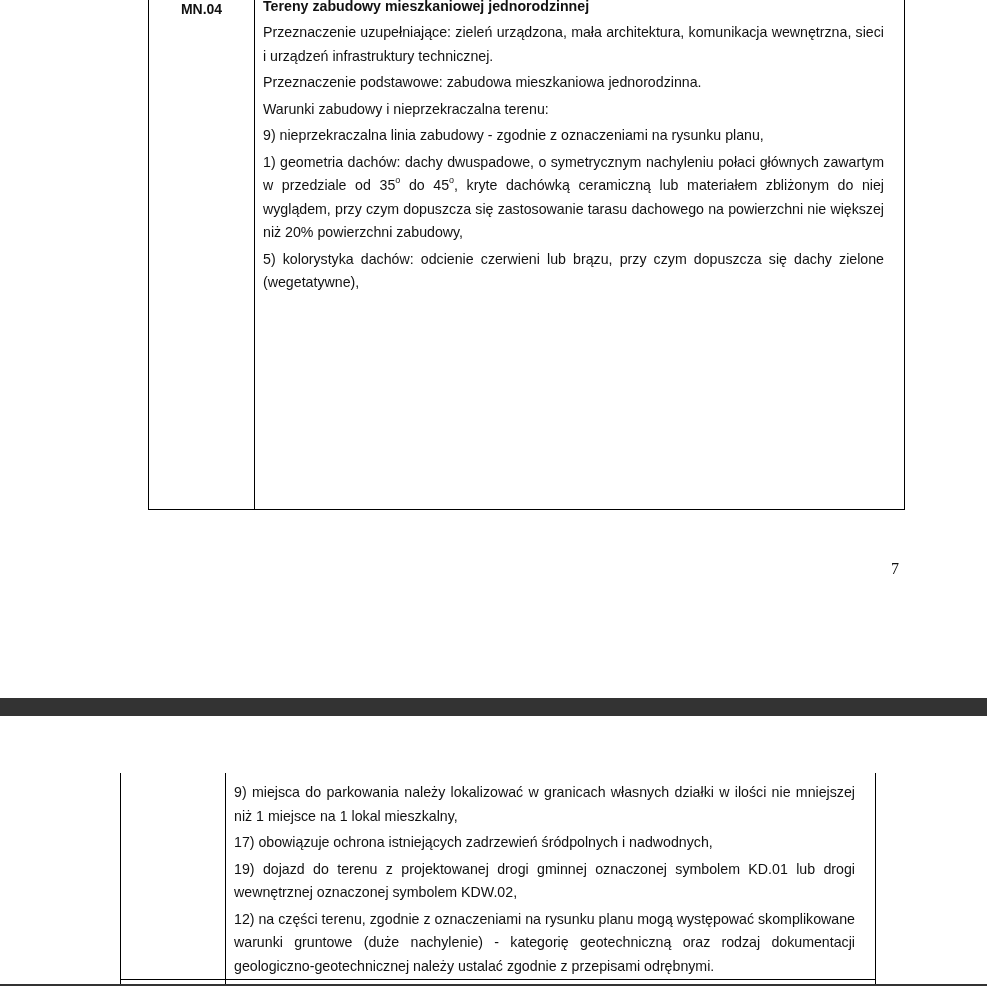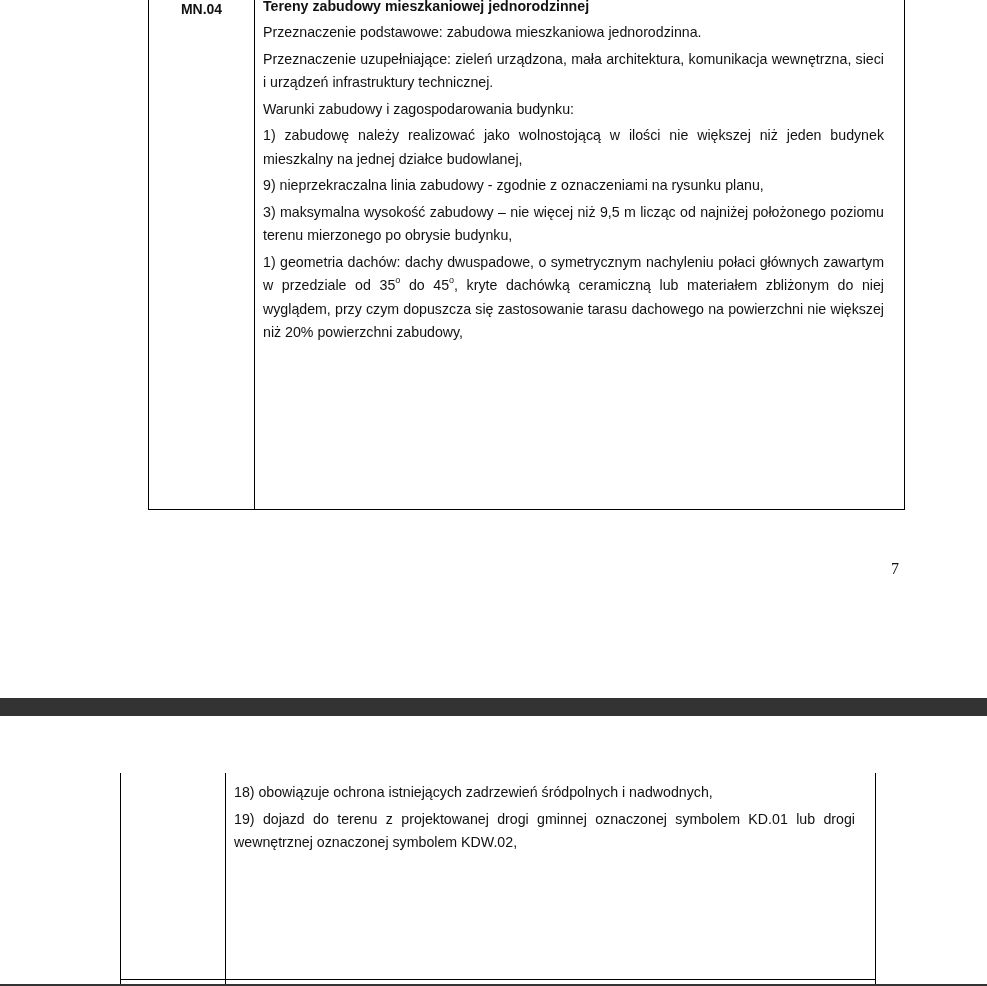--- a/index.html
+++ b/index.html
@@ -42,40 +42,41 @@
 </style>
 </head>
 <body>
 
 <div class="page page-1">
   <div class="tbl tbl-1">
     <div class="symbol-cell">MN.04</div>
     <div class="col-divider"></div>
     <div class="content">
       <p class="heading">Tereny zabudowy mieszkaniowej jednorodzinnej</p>
+      <p>Przeznaczenie uzupełniające: zieleń urządzona, mała architektura, komunikacja wewnętrzna, sieci i urządzeń infrastruktury technicznej.</p>
       <p>Przeznaczenie podstawowe: zabudowa mieszkaniowa jednorodzinna.</p>
-      <p>Przeznaczenie uzupełniające: zieleń urządzona, mała architektura, komunikacja wewnętrzna, sieci i urządzeń infrastruktury technicznej.</p>
-      <p>Warunki zabudowy i zagospodarowania budynku:</p>
-      <p>1) zabudowę należy realizować jako wolnostojącą w ilości nie większej niż jeden budynek mieszkalny na jednej działce budowlanej,</p>
+      <p>Warunki zabudowy i nieprzekraczalna terenu:</p>
       <p>9) nieprzekraczalna linia zabudowy - zgodnie z oznaczeniami na rysunku planu,</p>
-      <p>3) maksymalna wysokość zabudowy – nie więcej niż 9,5 m licząc od najniżej położonego poziomu terenu mierzonego po obrysie budynku,</p>
       <p><span>1) geometria dachów: dachy dwuspadowe, o symetrycznym nachyleniu połaci głównych zawartym w przedziale od 35</span><sup>o</sup><span> do 45</span><sup>o</sup><span>, kryte dachówką ceramiczną lub materiałem zbliżonym do niej wyglądem, przy czym dopuszcza się zastosowanie tarasu dachowego na powierzchni nie większej niż 20% powierzchni zabudowy,</span></p>
+      <p>5) kolorystyka dachów: odcienie czerwieni lub brązu, przy czym dopuszcza się dachy zielone (wegetatywne),</p>
     </div>
   </div>
   <div class="page-number">7</div>
 </div>
 
 <div class="page-sep"></div>
 
 <div class="page page-2">
   <div class="tbl tbl-2">
     <div class="left-line"></div>
     <div class="left-line2"></div>
     <div class="col-divider"></div>
     <div class="bottom-line"></div>
     <div class="content">
-      <p>18) obowiązuje ochrona istniejących zadrzewień śródpolnych i nadwodnych,</p>
+      <p>9) miejsca do parkowania należy lokalizować w granicach własnych działki w ilości nie mniejszej niż 1 miejsce na 1 lokal mieszkalny,</p>
+      <p>17) obowiązuje ochrona istniejących zadrzewień śródpolnych i nadwodnych,</p>
       <p>19) dojazd do terenu z projektowanej drogi gminnej oznaczonej symbolem KD.01 lub drogi wewnętrznej oznaczonej symbolem KDW.02,</p>
+      <p>12) na części terenu, zgodnie z oznaczeniami na rysunku planu mogą występować skomplikowane warunki gruntowe (duże nachylenie) - kategorię geotechniczną oraz rodzaj dokumentacji geologiczno-geotechnicznej należy ustalać zgodnie z przepisami odrębnymi.</p>
     </div>
   </div>
 </div>
 
 <div class="bottom-sep"></div>
 
 </body></html>

